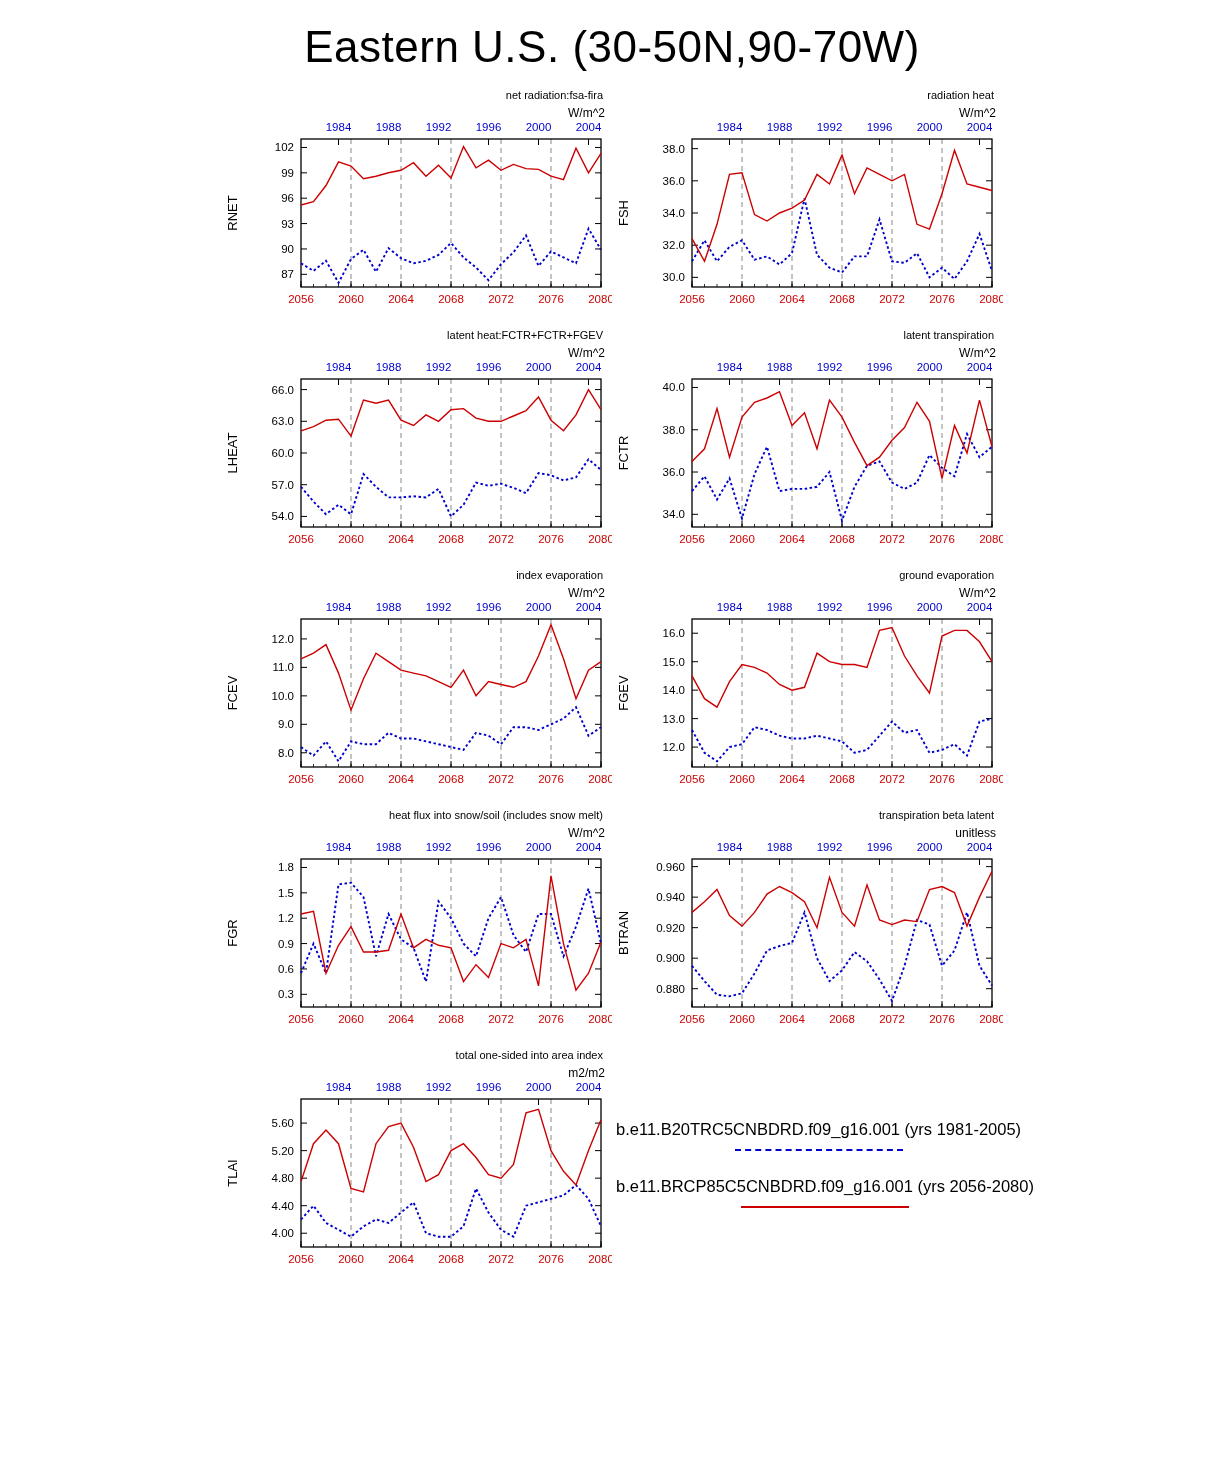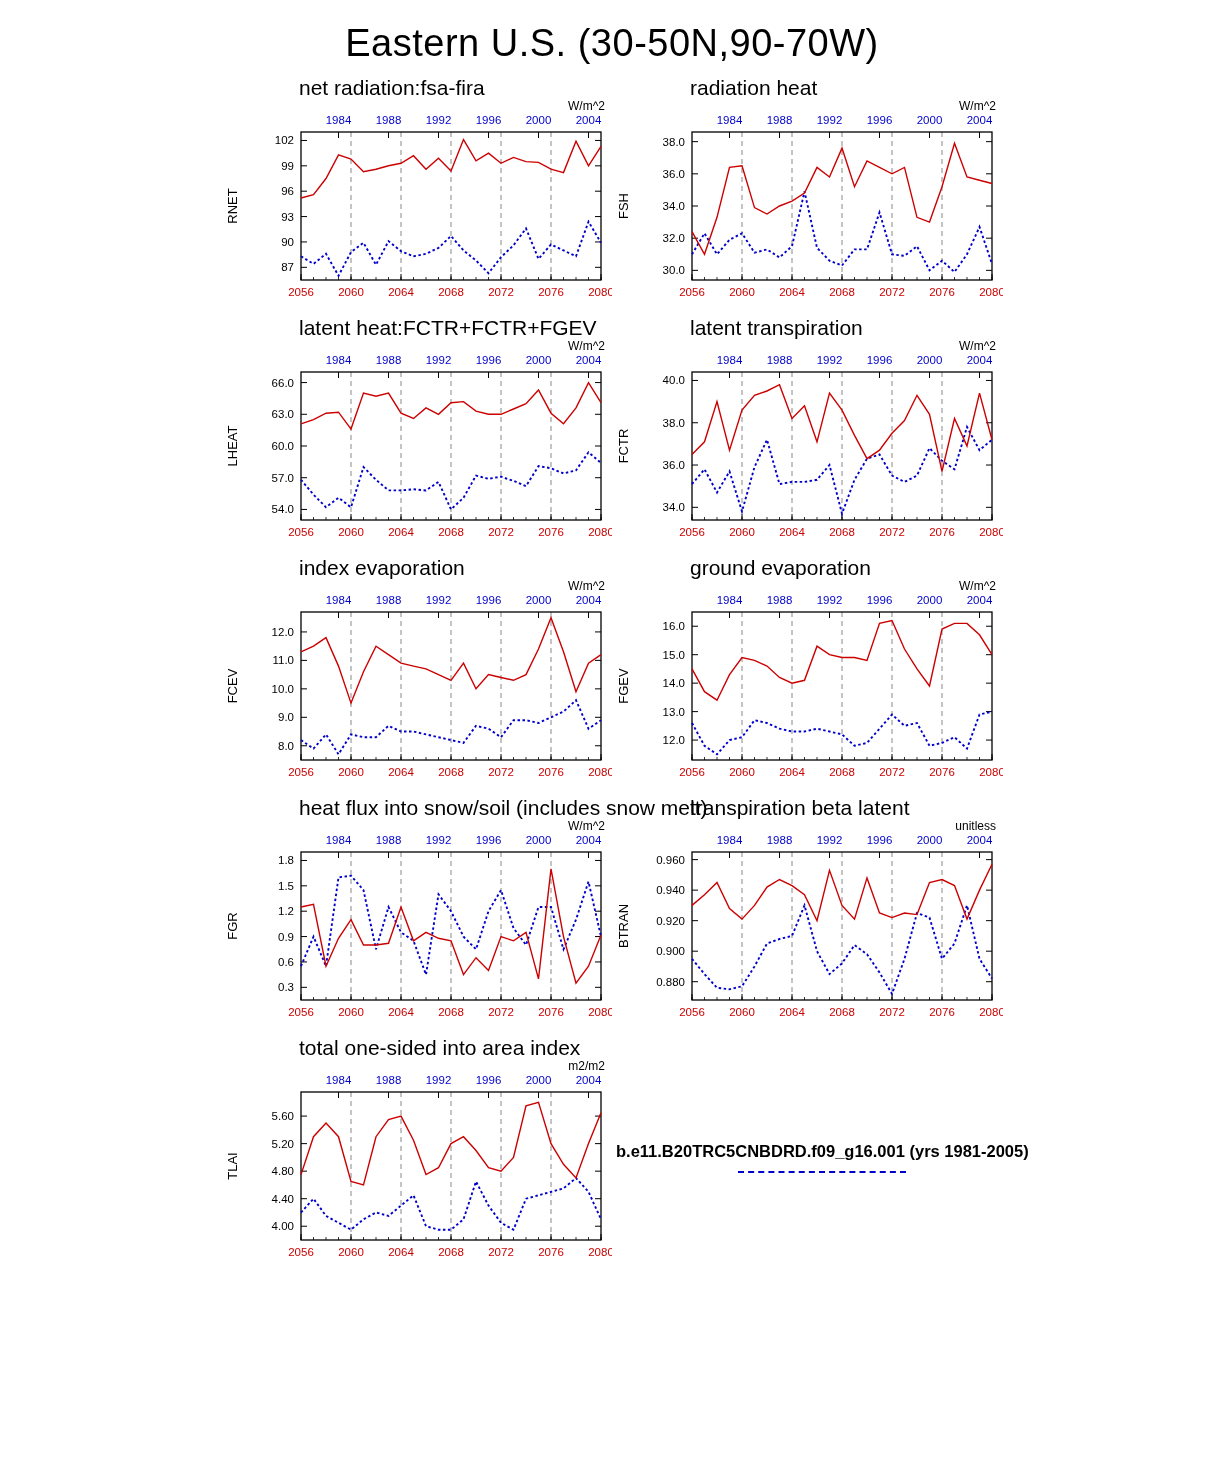--- a/index.html
+++ b/index.html
@@ -1,26 +1,26 @@
 <!DOCTYPE html>
 <html><head>
 <meta charset="utf-8">
 <style>
   html,body{margin:0;padding:0;background:#fff;}
   .page{position:relative;width:1224px;height:1466px;background:#fff;
         font-family:"Liberation Sans", sans-serif;color:#000;overflow:hidden;}
-  .fig-title{width:100%;text-align:center;font-size:38px;font-weight:400;
+  .fig-title{width:100%;text-align:center;font-size:44px;font-weight:400;
              padding-top:22px;letter-spacing:0.5px;}
   .grid{width:782px;margin:14px auto 0 auto;display:grid;
         grid-template-columns:391px 391px;row-gap:4px;}
   .panel{width:391px;height:236px;position:relative;}
-  .panel-title{margin-left:78px;width:304px;text-align:left;font-size:21px;
+  .panel-title{margin-left:78px;width:304px;text-align:right;font-size:11px;
                height:18px;line-height:18px;white-space:nowrap;}
   .legend-cell{width:391px;height:236px;display:flex;flex-direction:column;
-               justify-content:center;align-items:flex-start;gap:26px;padding-left:4px;box-sizing:border-box;font-weight:bold;}
+               justify-content:center;align-items:flex-start;gap:26px;padding-left:4px;box-sizing:border-box;}
   .legend-entry{display:flex;flex-direction:column;align-items:center;gap:10px;}
   .legend-label{font-size:16.5px;white-space:nowrap;}
   .legend-line{width:168px;height:0;}
   svg text{font-family:"Liberation Sans", sans-serif;}
 </style>
 </head>
 <body>
 <div class="page">
 
   <div class="fig-title">Eastern U.S. (30-50N,90-70W)</div>
@@ -766,16 +766,20 @@
             <polyline points="80.0,155.5 92.5,141.7 105.0,158.9 117.5,165.8 130.0,172.7 142.5,162.3 155.0,155.5 167.5,158.9 180.0,148.6 192.5,138.3 205.0,169.2 217.5,172.7 230.0,172.7 242.5,162.3 255.0,124.5 267.5,148.6 280.0,165.8 292.5,172.7 305.0,141.7 317.5,138.3 330.0,134.8 342.5,131.4 355.0,121.0 367.5,134.8 380.0,162.3" fill="none" stroke="#0000cc" stroke-dasharray="2.5 2.5" stroke-width="1.9"></polyline>
             <polyline points="80.0,117.6 92.5,79.7 105.0,66.0 117.5,79.7 130.0,124.5 142.5,127.9 155.0,79.7 167.5,62.5 180.0,59.1 192.5,83.2 205.0,117.6 217.5,110.7 230.0,86.6 242.5,79.7 255.0,93.5 267.5,110.7 280.0,114.2 292.5,100.4 305.0,48.8 317.5,45.3 330.0,86.6 342.5,107.3 355.0,121.0 367.5,86.6 380.0,55.7" fill="none" stroke="#cc0000" stroke-width="1.4"></polyline>
           </svg></div>
     </div>
 
     <div class="legend-cell">
       <div class="legend-entry">
         <div class="legend-label">b.e11.B20TRC5CNBDRD.f09_g16.001 (yrs 1981-2005)</div>
         <div class="legend-line" style="border-top: 2px dashed rgb(0, 0, 204);"></div>
       </div>
+      <div class="legend-entry">
+        <div class="legend-label">b.e11.BRCP85C5CNBDRD.f09_g16.001 (yrs 2056-2080)</div>
+        <div class="legend-line" style="border-top: 2px solid rgb(204, 0, 0);"></div>
+      </div>
     </div>
 
   </div>
 </div>
 
 </body></html>

